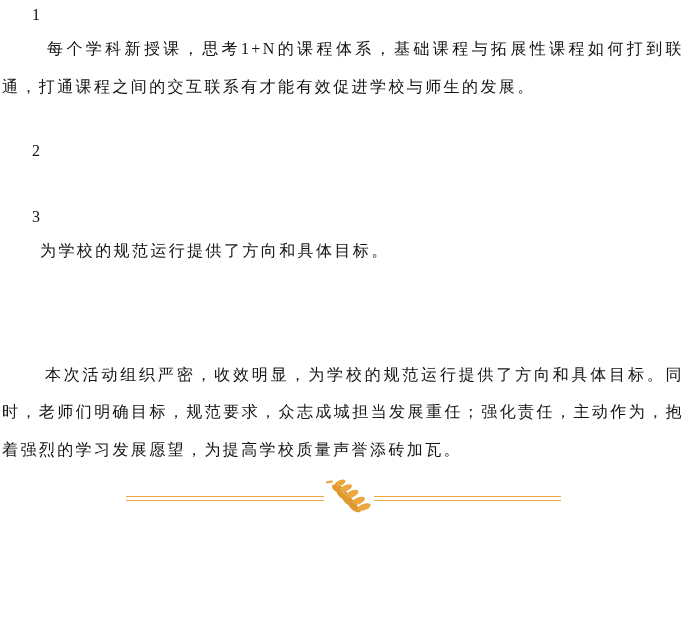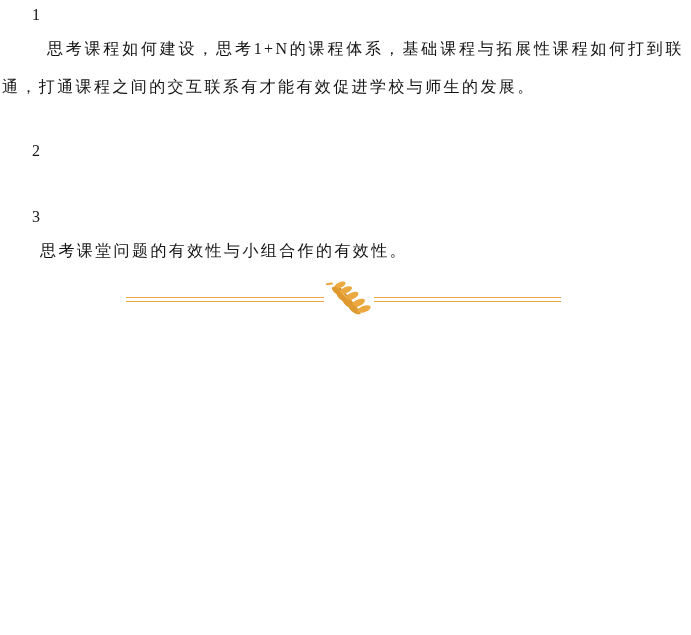--- a/index.html
+++ b/index.html
@@ -58,27 +58,28 @@
     top: -3px;
     flex: 0 0 auto;
   }
 </style>
 </head>
 <body>
 
 <div class="page">
 
   <p class="section-num">1</p>
-  <p class="indent-lg">思考课程如何建设，思考1+N的课程体系，基础课程与拓展性课程如何打到联通，打通课程之间的交互联系有才能有效促进学校与师生的发展。</p>
+  <p class="indent-lg">每个学科新授课，思考1+N的课程体系，基础课程与拓展性课程如何打到联通，打通课程之间的交互联系有才能有效促进学校与师生的发展。</p>
 
   <p class="section-num num-2">2</p>
 
   <p class="section-num num-3">3</p>
-  <p class="indent-md">思考课堂问题的有效性与小组合作的有效性。</p>
+  <p class="indent-md">为学校的规范运行提供了方向和具体目标。</p>
 
+  <p class="summary">本次活动组织严密，收效明显，为学校的规范运行提供了方向和具体目标。同时，老师们明确目标，规范要求，众志成城担当发展重任；强化责任，主动作为，抱着强烈的学习发展愿望，为提高学校质量声誉添砖加瓦。</p>
 
   <div class="footer-divider">
     <div class="gold-line left"></div>
     <svg class="ornament" width="46" height="38" viewBox="0 0 46 38" aria-hidden="true">
       <rect x="0" y="5" width="7" height="2" rx="1" fill="#E9A63E" transform="rotate(-10 3 6)"></rect>
       <path d="M10 7 Q 21 16 34 36" stroke="#D28E26" stroke-width="2" fill="none"></path>
       <g>
         <ellipse cx="14" cy="7" rx="6" ry="2.8" fill="#EAA83F" transform="rotate(-25 14 7)"></ellipse>
         <ellipse cx="11" cy="13" rx="6" ry="2.8" fill="#E0992F" transform="rotate(38 11 13)"></ellipse>
         <ellipse cx="20" cy="12" rx="6.5" ry="3" fill="#EAA83F" transform="rotate(-25 20 12)"></ellipse>

